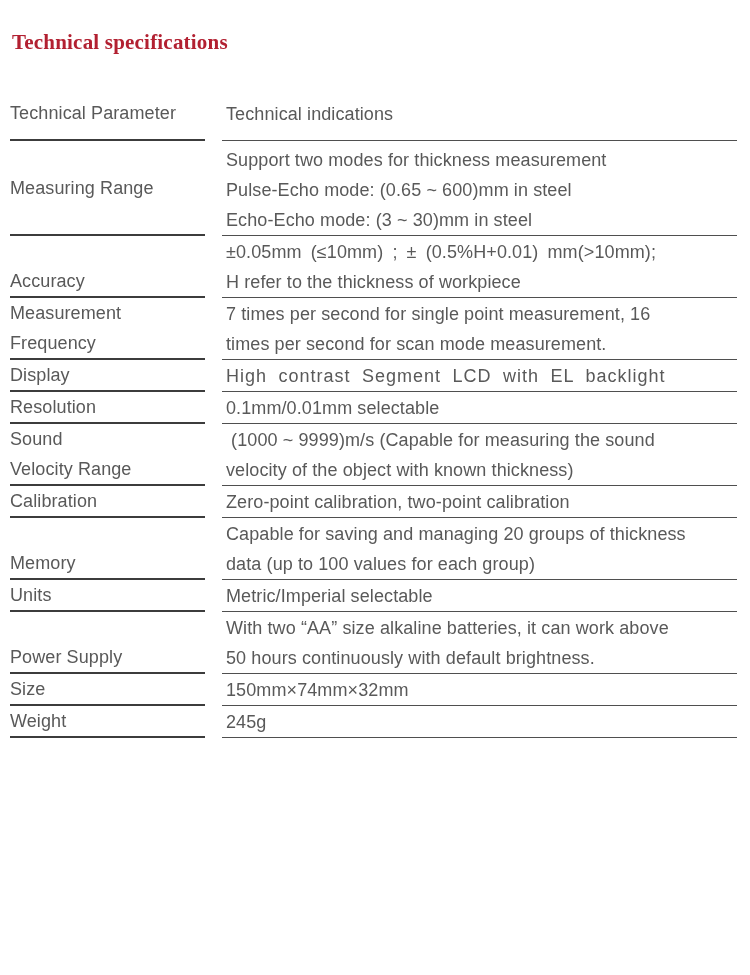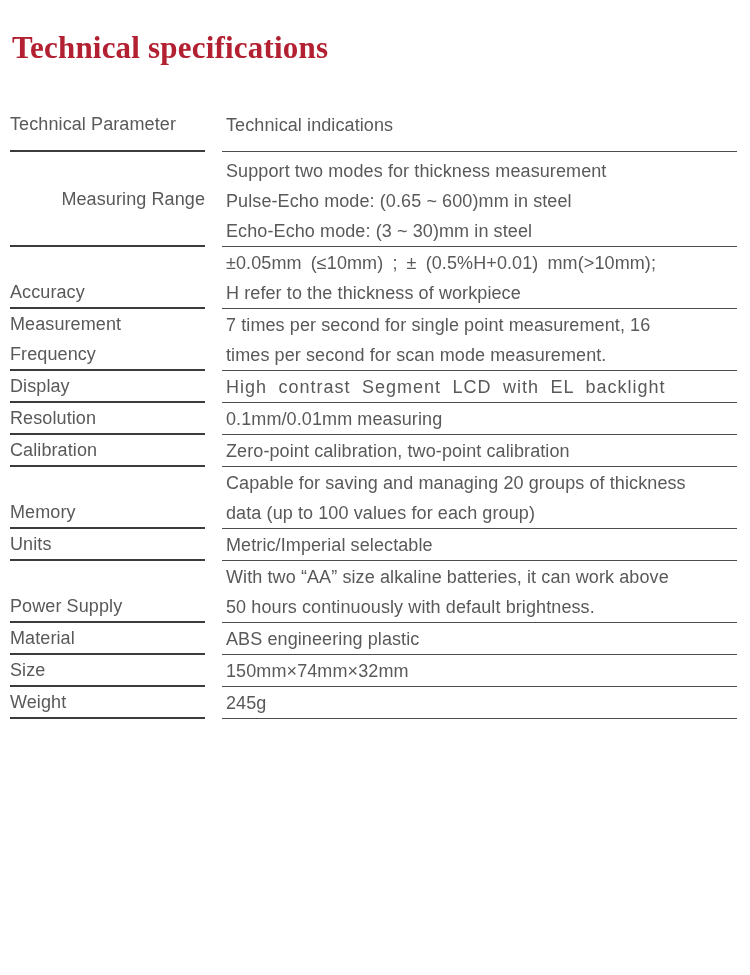--- a/index.html
+++ b/index.html
@@ -13,21 +13,21 @@
   }
   .page {
     width: 750px;
     height: 975px;
     background: #ffffff;
     box-sizing: border-box;
   }
   .doc-title {
     font-family: "Liberation Serif", serif;
     font-weight: 700;
-    font-size: 31px;
+    font-size: 21px;
     color: #b22031;
     margin: 0;
     padding: 30px 0 0 12px;
     letter-spacing: 0.2px;
   }
   table.spec-table {
     border-collapse: separate;
     border-spacing: 0;
     table-layout: fixed;
     margin: 27px 13px 0 10px;
@@ -54,21 +54,21 @@
     padding-left: 4px;
   }
   td.gap {
     border-bottom: none;
   }
   tr.header-row td {
     height: 42px;
     padding-bottom: 15px;
     line-height: 22px;
   }
-  td.v-mid { vertical-align: middle; text-align: right; }
+  td.v-mid { vertical-align: middle; }
   td.stretch {
     letter-spacing: 1px;
     word-spacing: 5.5px;
   }
   tr.r3 td { height: 93px; }
   tr.r2 td { height: 60px; }
   tr.r1 td { height: 30px; }
 </style>
 </head>
 <body>
@@ -116,23 +116,30 @@
 
     <tr class="r1">
       <td class="param">Display</td>
       <td class="gap"></td>
       <td class="value stretch">High contrast Segment LCD with EL backlight</td>
     </tr>
 
     <tr class="r1">
       <td class="param">Resolution</td>
       <td class="gap"></td>
-      <td class="value">0.1mm/0.01mm measuring</td>
+      <td class="value">0.1mm/0.01mm selectable</td>
     </tr>
 
+    <tr class="r2">
+      <td class="param">Sound
+Velocity Range</td>
+      <td class="gap"></td>
+      <td class="value">&nbsp;(1000 ~ 9999)m/s (Capable for measuring the sound
+velocity of the object with known thickness)</td>
+    </tr>
 
     <tr class="r1">
       <td class="param">Calibration</td>
       <td class="gap"></td>
       <td class="value">Zero-point calibration, two-point calibration</td>
     </tr>
 
 
     <tr class="r2">
       <td class="param">Memory</td>
@@ -149,25 +156,20 @@
 
 
     <tr class="r2">
       <td class="param">Power Supply</td>
       <td class="gap"></td>
       <td class="value">With two “AA” size alkaline batteries, it can work above
 50 hours continuously with default brightness.</td>
     </tr>
 
 
-    <tr class="r1">
-      <td class="param">Material</td>
-      <td class="gap"></td>
-      <td class="value">ABS engineering plastic</td>
-    </tr>
 
     <tr class="r1">
       <td class="param">Size</td>
       <td class="gap"></td>
       <td class="value">150mm×74mm×32mm</td>
     </tr>
 
     <tr class="r1">
       <td class="param">Weight</td>
       <td class="gap"></td>

